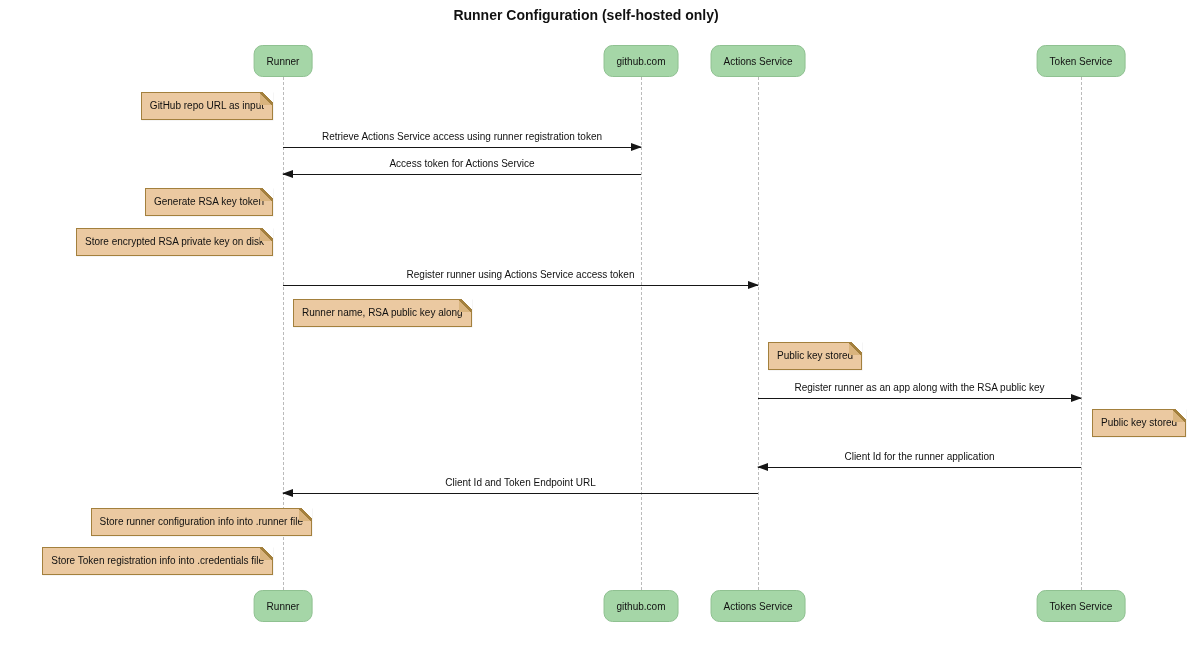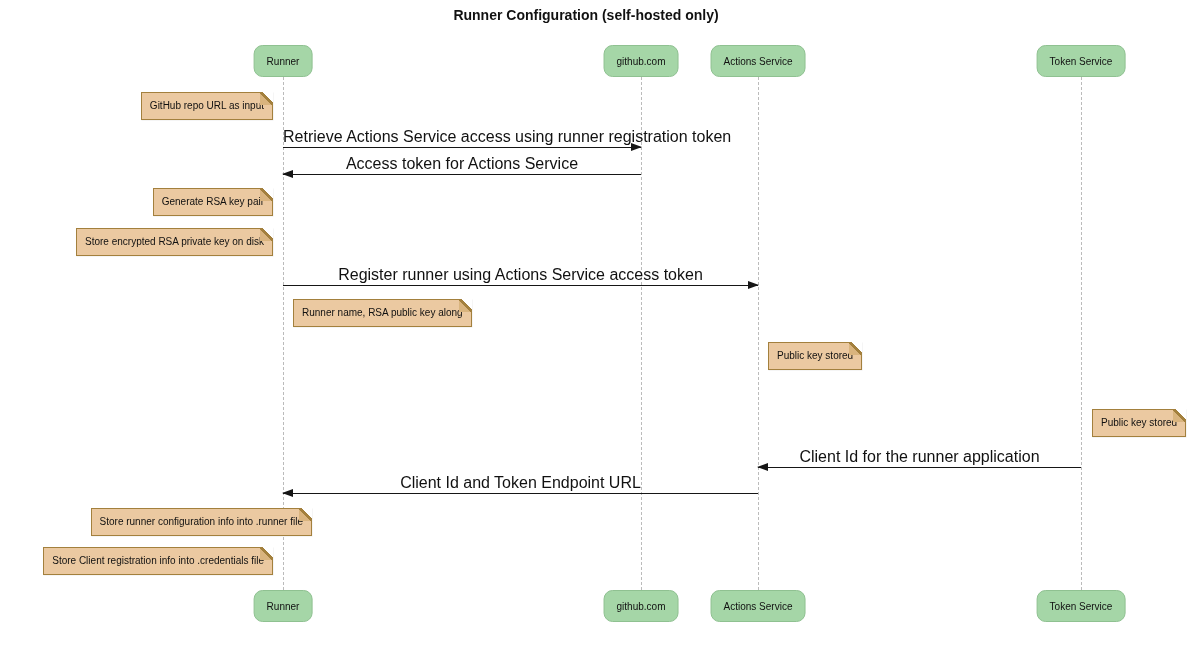--- a/index.html
+++ b/index.html
@@ -56,21 +56,21 @@
     text-align: center;
   }
 
   .msg {
     position: absolute;
     height: 19px;
   }
   .msg-text {
     height: 15px;
     line-height: 15px;
-    font-size: 16px;
+    font-size: 10px;
     text-align: center;
     white-space: nowrap;
   }
   .msg-line {
     position: relative;
     margin-top: 3px;
     border-top: 1.4px solid var(--arrow);
   }
   .head {
     position: absolute;
@@ -139,37 +139,43 @@
     </div>
   </div>
 
   <div class="msg" style="left:283px; top:267px; width:475px">
     <div class="msg-text">Register runner using Actions Service access token</div>
     <div class="msg-line">
       <span class="head head-r"></span>
     </div>
   </div>
 
+  <div class="msg" style="left:758px; top:380px; width:323px">
+    <div class="msg-text">Register runner as an app along with the RSA public key</div>
+    <div class="msg-line">
+      <span class="head head-r"></span>
+    </div>
+  </div>
 
   <div class="msg" style="left:283px; top:475px; width:475px">
     <div class="msg-text">Client Id and Token Endpoint URL</div>
     <div class="msg-line">
       <span class="head head-l"></span>
     </div>
   </div>
 
   <div class="msg" style="left:758px; top:449px; width:323px">
     <div class="msg-text">Client Id for the runner application</div>
     <div class="msg-line">
       <span class="head head-l"></span>
     </div>
   </div>
 
   <div class="note" style="right:927px; top:92px">GitHub repo URL as input</div>
-  <div class="note" style="right:927px; top:188px">Generate RSA key pair</div>
+  <div class="note" style="right:927px; top:188px">Generate RSA key token</div>
   <div class="note" style="right:927px; top:228px">Store encrypted RSA private key on disk</div>
   <div class="note" style="left:293px; top:299px">Runner name, RSA public key along</div>
   <div class="note" style="left:768px; top:342px">Public key stored</div>
   <div class="note" style="left:1092px; top:409px">Public key stored</div>
   <div class="note" style="right:888px; top:508px">Store runner configuration info into .runner file</div>
-  <div class="note" style="right:927px; top:547px">Store Client registration info into .credentials file</div>
+  <div class="note" style="right:927px; top:547px">Store Token registration info into .credentials file</div>
 
 </div>
 
 </body></html>

